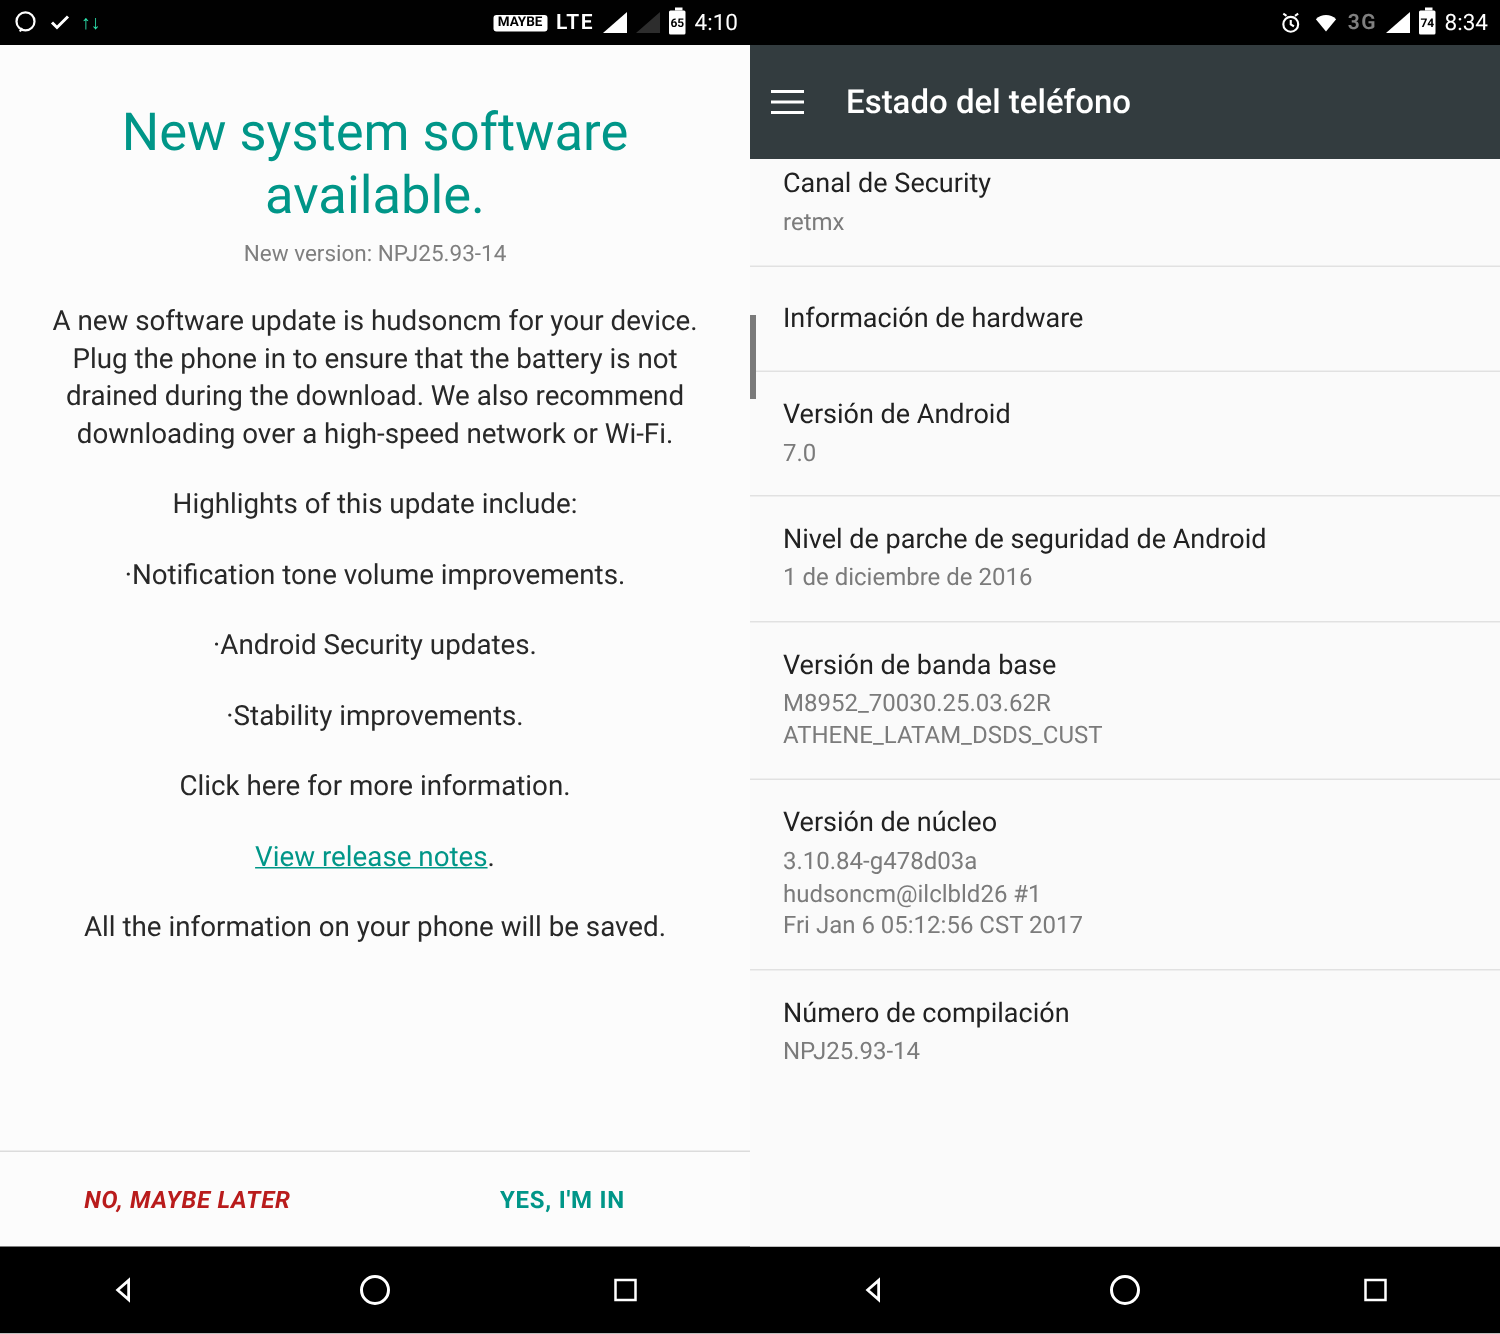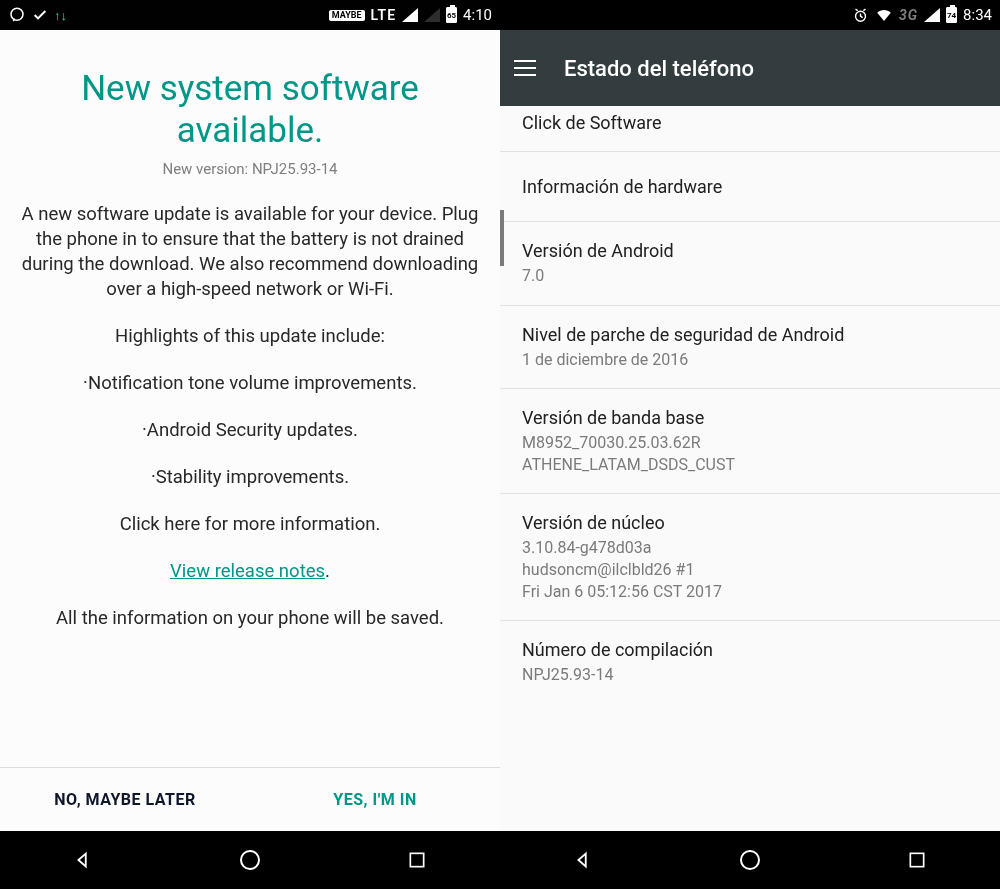--- a/index.html
+++ b/index.html
@@ -27,21 +27,21 @@
     padding: 0 8px;
     font-size: 14px;
   }
   .statusbar .left { display: flex; align-items: center; gap: 6px; }
   .statusbar .right { margin-left: auto; display: flex; align-items: center; gap: 6px; }
   .statusbar .badge {
     background: #fff; color: #000; font-size: 9px; font-weight: 700;
     padding: 1px 3px; border-radius: 2px; line-height: 1;
   }
   .statusbar .lte { font-weight: 600; letter-spacing: 1px; }
-  .statusbar .dim { opacity: 0.5; font-style: italic; }
+  .statusbar .dim { opacity: 0.5; }
   .statusbar svg { display: block; }
   .statusbar-left2 { background:#000; }
   
   .left-main {
     flex: 1 1 auto;
     background: #fcfcfc;
     padding: 18px 18px 0 18px;
     overflow: hidden;
     display:flex; flex-direction:column;
     color:#282828;
@@ -71,21 +71,21 @@
     display: flex;
     height: 64px;
     margin: auto -18px 0 -18px;
   }
   .button-row .btn {
     flex: 1;
     display: flex; align-items: center; justify-content: center;
     font-size: 16px; font-weight: 700; letter-spacing: 0.5px;
     cursor: pointer;
   }
-  .btn-no { color: #0f172a; }
+  .btn-no { color: #b91c1c; font-style: italic; }
   .btn-yes { color: #009688; }
   
   .navbar {
     height: 58px;
     background: #000;
     display: flex;
     align-items: center;
     justify-content: space-around;
   }
   .navbar .navbtn { width: 26px; height: 26px; display:flex; align-items:center; justify-content:center; cursor:pointer; }
@@ -161,21 +161,21 @@
       <span style="font-size:15px;">4:10</span>
     </div>
   </div>
 
   <div class="left-main">
     <div class="headline">New system software available.</div>
     <div class="version-line">
       <span>New version: </span><span>NPJ25.93-14</span>
     </div>
     <div class="body-text">
-      <p>A new software update is available for your device. Plug the phone in to ensure that the battery is not drained during the download. We also recommend downloading over a high-speed network or Wi-Fi.</p>
+      <p>A new software update is hudsoncm for your device. Plug the phone in to ensure that the battery is not drained during the download. We also recommend downloading over a high-speed network or Wi-Fi.</p>
       <p>Highlights of this update include:</p>
       <div class="bullet">·Notification tone volume improvements.</div>
       <div class="bullet">·Android Security updates.</div>
       <div class="bullet">·Stability improvements.</div>
       <p>Click here for more information.</p>
       <p><a href="#" class="link">View release notes</a><span>.</span></p>
       <p>All the information on your phone will be saved.</p>
     </div>
     <div class="button-row">
       <div class="btn btn-no">NO, MAYBE LATER</div>
@@ -229,21 +229,22 @@
       <span></span>
         <span></span>
         <span></span>
     </div>
     <div class="appbar-title">Estado del teléfono</div>
   </div>
 
   <div class="settings-list">
     <div class="scroll-indicator"></div>
     <div class="setting first">
-      <div class="label">Click de Software</div>
+      <div class="label">Canal de Security</div>
+      <div class="value">retmx</div>
     </div>
     <div class="setting nosub">
       <div class="label">Información de hardware</div>
     </div>
     <div class="setting">
       <div class="label">Versión de Android</div>
       <div class="value">7.0</div>
     </div>
     <div class="setting">
       <div class="label">Nivel de parche de seguridad de Android</div>

